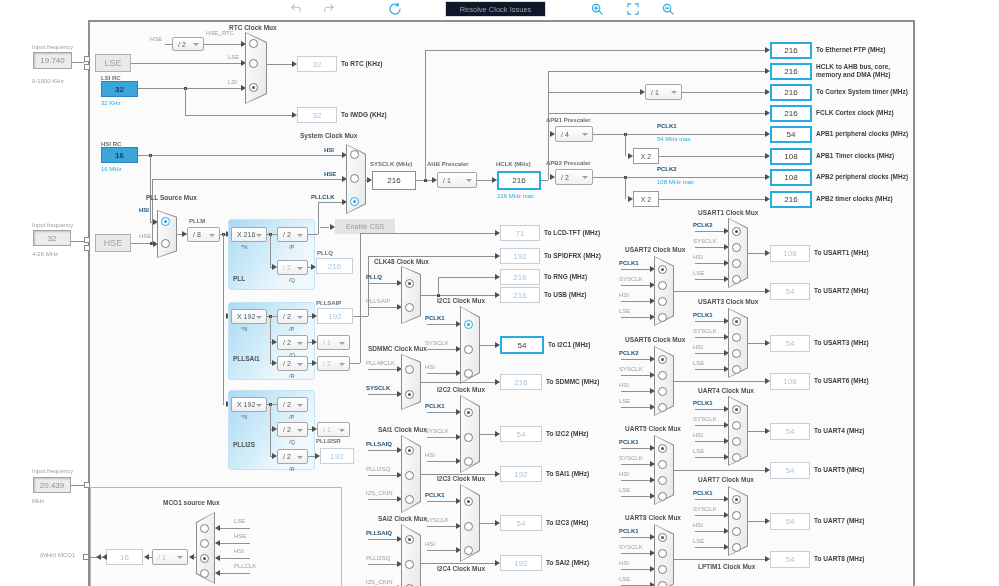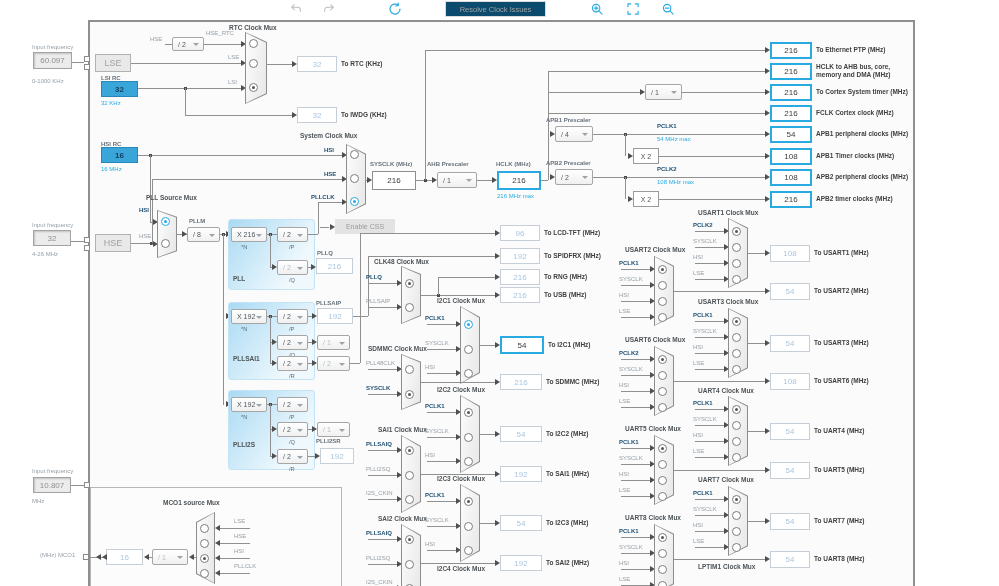--- a/index.html
+++ b/index.html
@@ -40,21 +40,21 @@
   .radio.sel::after{background:#555;}
   .radio.selb{border-color:#29abe2;}
   .radio.selb::after{background:#29abe2;}
   .muxo{position:absolute;background:#8d8d8d;}
   .muxi{position:absolute;background:linear-gradient(100deg,#fdfdfd,#e7e7e7);}
   .pblk{position:absolute;background:linear-gradient(125deg,#a9daf3,#eef8fd 75%);border:1px solid #c3e4f4;border-radius:3px;}
   .sub{position:absolute;border:1px solid #b7b7b7;background:#fcfcfc;}
   #cframe{position:absolute;left:88px;top:20px;width:827px;height:575px;border:2px solid #8f8f8f;background:#fbfbfb;box-sizing:border-box;}
   #tbar{position:absolute;left:0;top:0;width:999px;height:19px;background:#ffffff;}
   .tbtn{position:absolute;display:flex;align-items:center;justify-content:center;cursor:default;}
-  #resolve{background:#0c4a6e;color:#a0a0a0;font-size:7.5px;border:1px solid #dcdcdc;box-sizing:border-box;}
+  #resolve{background:#0f172a;color:#a0a0a0;font-size:7.5px;border:1px solid #dcdcdc;box-sizing:border-box;}
 </style>
 </head>
 <body>
 
 <div id="page">
   <div id="tbar"></div>
   <div id="cframe"></div>
 <div class="tbtn" style="left: 289px; top: 3px; width: 14px; height: 12px;">
       <svg width="14" height="12" viewBox="0 0 14 14">
         <path d="M5 2 L2 5 L5 8 M2 5 h7 a3 3 0 0 1 3 3 v2" fill="none" stroke="#bdbdbd" stroke-width="1.2" stroke-linecap="round"></path>
@@ -82,33 +82,33 @@
         <path d="M1 4 V1 H4 M9 1 H12 V4 M12 9 V12 H9 M4 12 H1 V9" fill="none" stroke="#29abe2" stroke-width="1.2" stroke-linecap="round"></path>
       </svg>
     </div>
     <div class="tbtn" style="left: 662px; top: 3px; width: 13px; height: 13px;">
       <svg width="13" height="13" viewBox="0 0 14 14">
         <circle cx="5.5" cy="5.5" r="4" fill="none" stroke="#29abe2" stroke-width="1.2" stroke-linecap="round"></circle>
         <path d="M8.7 8.7 L12 12 M3.5 5.5 h4" fill="none" stroke="#29abe2" stroke-width="1.2" stroke-linecap="round"></path>
       </svg>
     </div>
     <div class="lb g" style="left: 32px; top: 44px;">Input frequency</div>
-    <div class="bx inp" style="left: 33px; top: 52px; width: 39px; height: 17px;">60.097</div>
+    <div class="bx inp" style="left: 33px; top: 52px; width: 39px; height: 17px;">19.740</div>
     <div class="lb g" style="left: 32px; top: 78px;">0-1000 KHz</div>
     <div class="ln" style="left: 72px; top: 62px; width: 12px; height: 1px;"></div>
     <div class="pin" style="left: 84px; top: 56px;"></div>
     <div class="pin" style="left: 84px; top: 64px;"></div>
     <div class="lb g" style="left: 32px; top: 222px;">Input frequency</div>
     <div class="bx inp" style="left: 33px; top: 230px; width: 38px; height: 16px;">32</div>
     <div class="lb g" style="left: 32px; top: 251px;">4-26 MHz</div>
     <div class="ln" style="left: 71px; top: 241px; width: 13px; height: 1px;"></div>
     <div class="pin" style="left: 84px; top: 237px;"></div>
     <div class="pin" style="left: 84px; top: 245px;"></div>
     <div class="lb g" style="left: 32px; top: 468px;">Input frequency</div>
-    <div class="bx inp" style="left: 33px; top: 477px; width: 38px; height: 16px;">10.807</div>
+    <div class="bx inp" style="left: 33px; top: 477px; width: 38px; height: 16px;">20.439</div>
     <div class="lb g" style="left: 32px; top: 498px;">MHz</div>
     <div class="ln" style="left: 71px; top: 485px; width: 13px; height: 1px;"></div>
     <div class="pin" style="left: 84px; top: 482px;"></div>
     <div class="bx dis" style="left: 95px; top: 54px; width: 36px; height: 18px;">LSE</div>
     <div class="lb hd" style="left: 101px; top: 75px;">LSI RC</div>
     <div class="bx src" style="left: 101px; top: 81px; width: 37px; height: 16px;">32</div>
     <div class="lb cy" style="left: 101px; top: 100px;">32 KHz</div>
     <div class="lb hd" style="left: 101px; top: 141px;">HSI RC</div>
     <div class="bx src" style="left: 101px; top: 147px; width: 37px; height: 16px;">16</div>
     <div class="lb cy" style="left: 101px; top: 166px;">16 MHz</div>
@@ -389,21 +389,21 @@
     <div class="ar r" style="left: 272px; top: 453px;"></div>
     <div class="dd" style="left: 277px; top: 449px; width: 31px; height: 15px;">
       <span>/ 2</span>
       <span class="cv"></span>
     </div>
     <div class="lb sl" style="left: 289px; top: 466px;">/R</div>
     <div class="ln" style="left: 308px; top: 456px; width: 7px; height: 1px;"></div>
     <div class="ar r" style="left: 315px; top: 453px;"></div>
     <div class="bx gray" style="left: 320px; top: 448px; width: 34px; height: 16px;">192</div>
     <div class="lb bn" style="left: 233px; top: 441px;">PLLI2S</div>
-    <div class="bx gray" style="left: 500px; top: 225px; width: 40px; height: 16px;">96</div>
+    <div class="bx gray" style="left: 500px; top: 225px; width: 40px; height: 16px;">71</div>
     <div class="lb ol" style="left: 544px; top: 229px;">To LCD-TFT (MHz)</div>
     <div class="bx gray" style="left: 500px; top: 248px; width: 40px; height: 16px;">192</div>
     <div class="lb ol" style="left: 544px; top: 252px;">To SPIDFRX (MHz)</div>
     <div class="bx gray" style="left: 500px; top: 269px; width: 40px; height: 16px;">216</div>
     <div class="lb ol" style="left: 544px; top: 273px;">To RNG (MHz)</div>
     <div class="bx gray" style="left: 500px; top: 287px; width: 40px; height: 16px;">216</div>
     <div class="lb ol" style="left: 544px; top: 291px;">To USB (MHz)</div>
     <div class="ln" style="left: 420px; top: 295px; width: 75px; height: 1px;"></div>
     <div class="ar r" style="left: 495px; top: 292px;"></div>
     <div class="dt" style="left: 437px; top: 294px;"></div>

